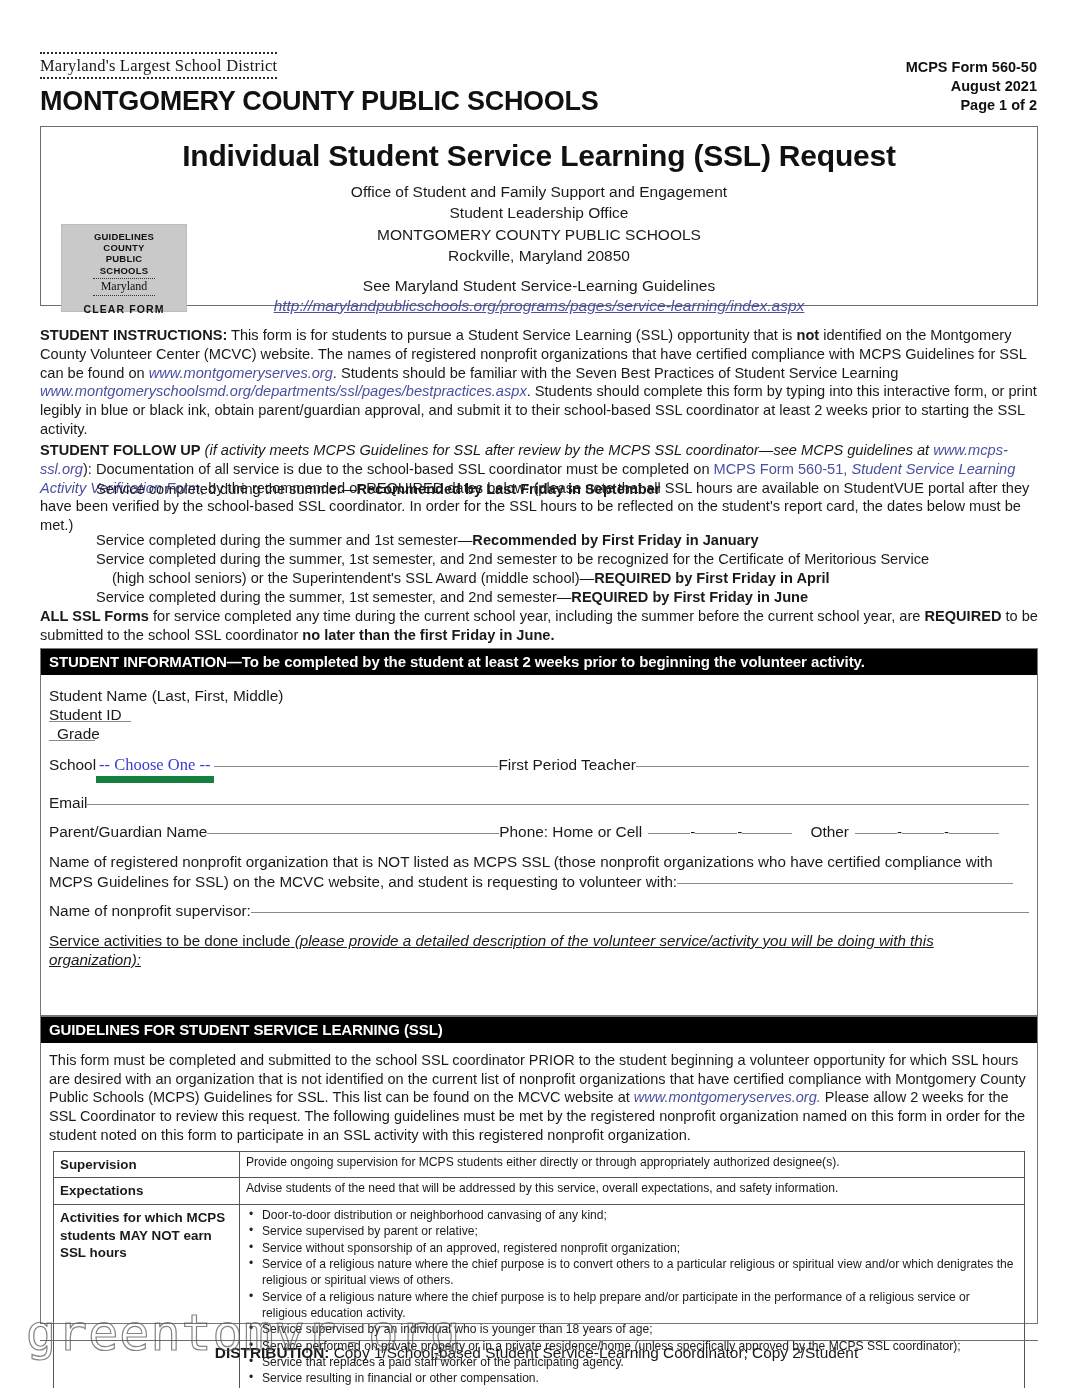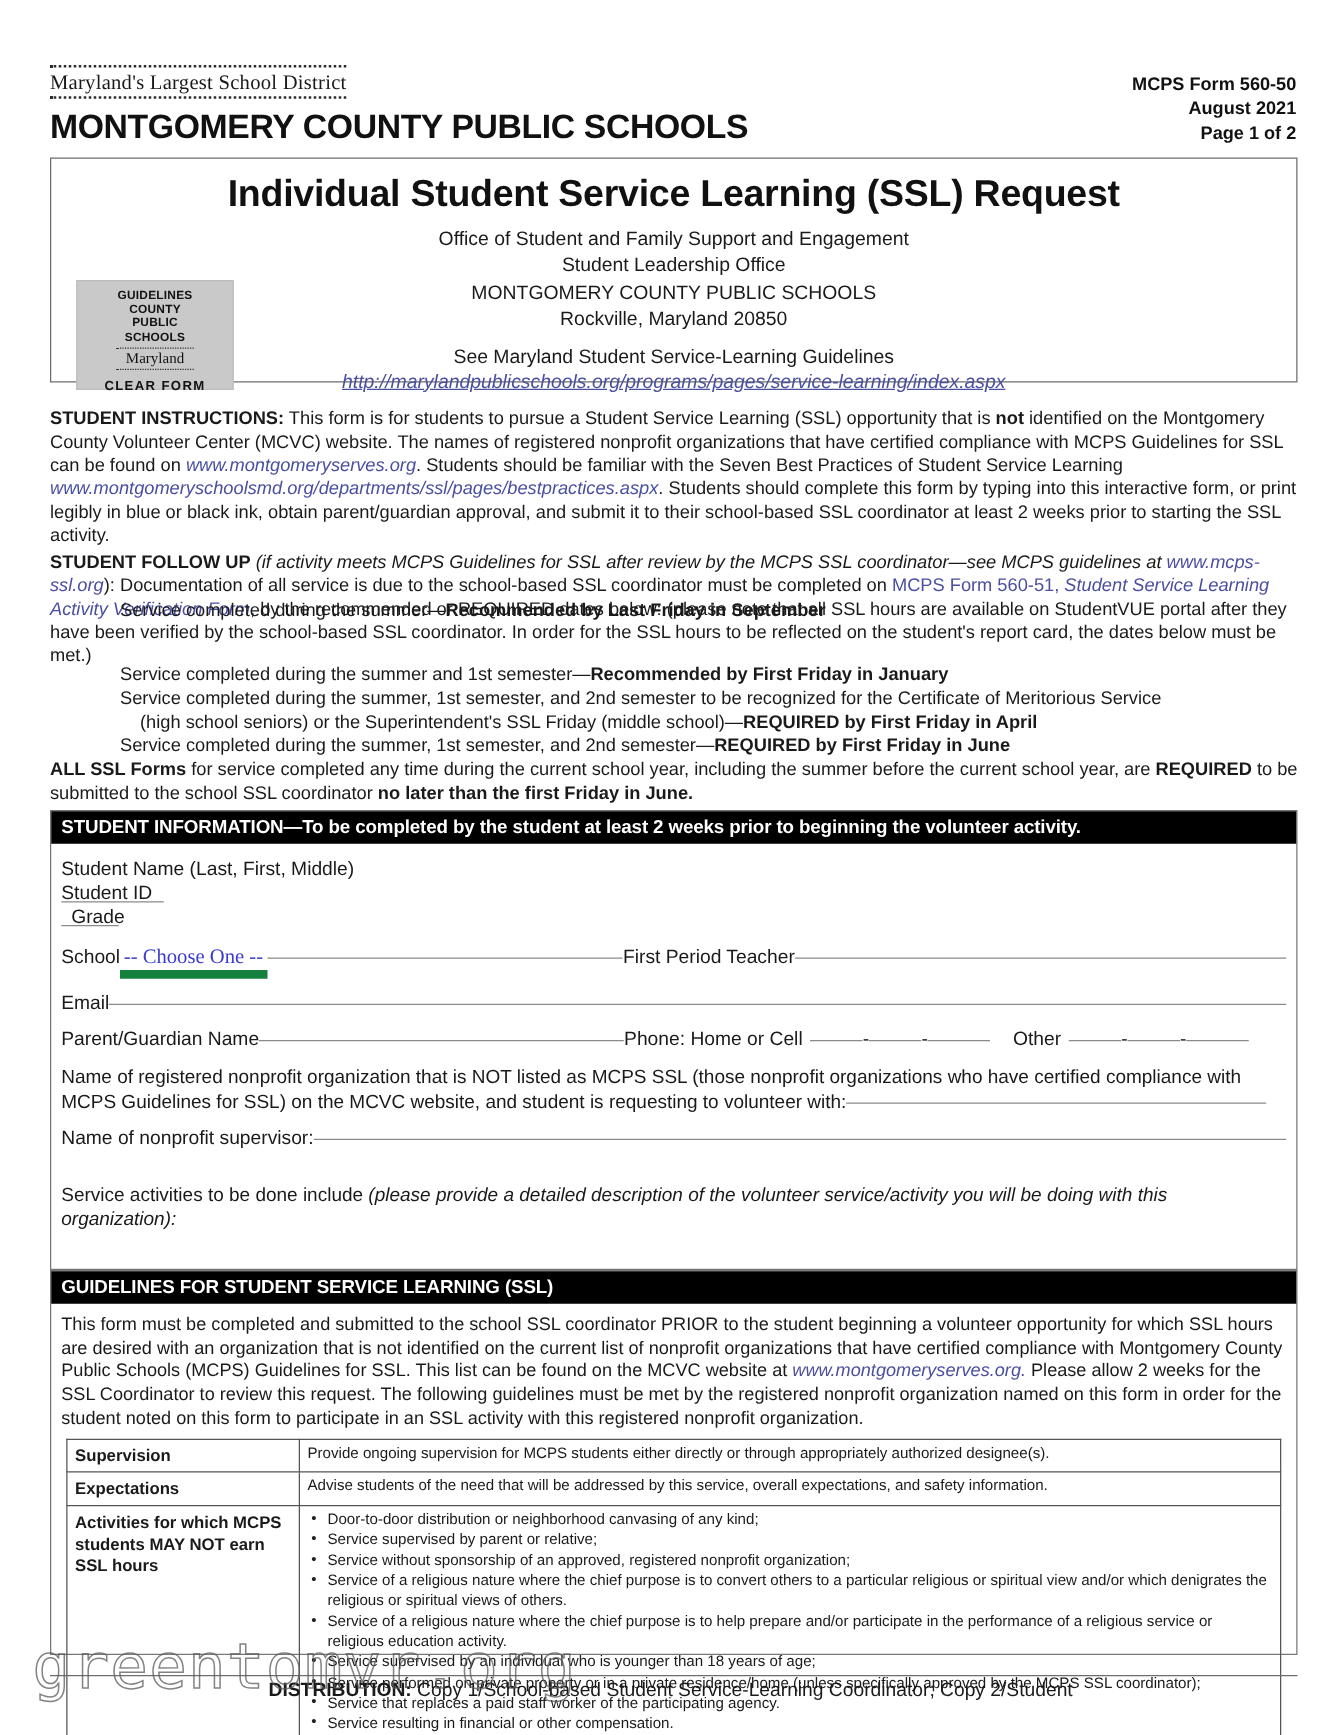--- a/index.html
+++ b/index.html
@@ -17,21 +17,21 @@
     height: 1388px;
     padding: 0;
   }
 
   
   .masthead {
     position: absolute;
     left: 40px; top: 52px; right: 36px;
     display: flex;
     justify-content: space-between;
-    align-items: flex-end;
+    align-items: center;
   }
   .brand { }
   .tagline-wrap {
     display: inline-block;
     border-top: 2px dotted #2b2b2b;
     border-bottom: 2px dotted #2b2b2b;
     padding: 2px 0 1px 0;
   }
   .tagline {
     font-family: "Liberation Serif", serif;
@@ -297,21 +297,21 @@
   <div class="para indent1" style="top:480px;">
     <span>Service completed during the summer—</span><b>Recommended by Last Friday in September</b>
   </div>
   <div class="para indent1" style="top:531px;">
     <span>Service completed during the summer and 1st semester—</span><b>Recommended by First Friday in January</b>
   </div>
   <div class="para indent1" style="top:550px;">
     <span>Service completed during the summer, 1st semester, and 2nd semester to be recognized for the Certificate of Meritorious Service</span>
   </div>
   <div class="para indent2" style="top:569px;">
-    <span>(high school seniors) or the Superintendent's SSL Friday (middle school)—</span><b>REQUIRED by First Friday in April</b>
+    <span>(high school seniors) or the Superintendent's SSL Award (middle school)—</span><b>REQUIRED by First Friday in April</b>
   </div>
   <div class="para indent1" style="top:588px;">
     <span>Service completed during the summer, 1st semester, and 2nd semester—</span><b>REQUIRED by First Friday in June</b>
   </div>
 
   <div class="para" style="top:607px;">
     <b>ALL SSL Forms</b><span> for service completed any time during the current school year, including the summer before the current school year, are </span><b>REQUIRED</b><span> to be submitted to the school SSL coordinator </span><b>no later than the first Friday in June.</b>
   </div>
 
   <div class="section-box" style="top:648px; height:368px;">
@@ -358,21 +358,21 @@
 
     <div class="wrap-text" style="margin-top:11px;">
       <span>Name of registered nonprofit organization that is NOT listed as MCPS SSL (those nonprofit organizations who have certified compliance with MCPS Guidelines for SSL) on the MCVC website, and student is requesting to volunteer with:</span><span style="display:inline-block;width:336px;border-bottom:1px solid #8a8a8a;position:relative;top:-3px;"></span>
     </div>
 
     <div class="field-row" style="margin-top:10px;">
       <span>Name of nonprofit supervisor:</span>
       <span class="rule-fill"></span>
     </div>
 
-    <div class="wrap-text" style="margin-top:27px;">
+    <div class="wrap-text" style="margin-top:11px;text-decoration:underline;">
       <span>Service activities to be done include</span>
       <span class="ital">(please provide a detailed description of the volunteer service/activity you will be doing with this organization):</span>
     </div>
     <div style="height:118px;"></div>
 
     <div class="field-row">
       <span>Proposed dates of service:  From</span>
       <span class="rule" style="width:34px;margin-left:8px;"></span>
         <span>/</span>
         <span class="rule" style="width:34px;"></span>

